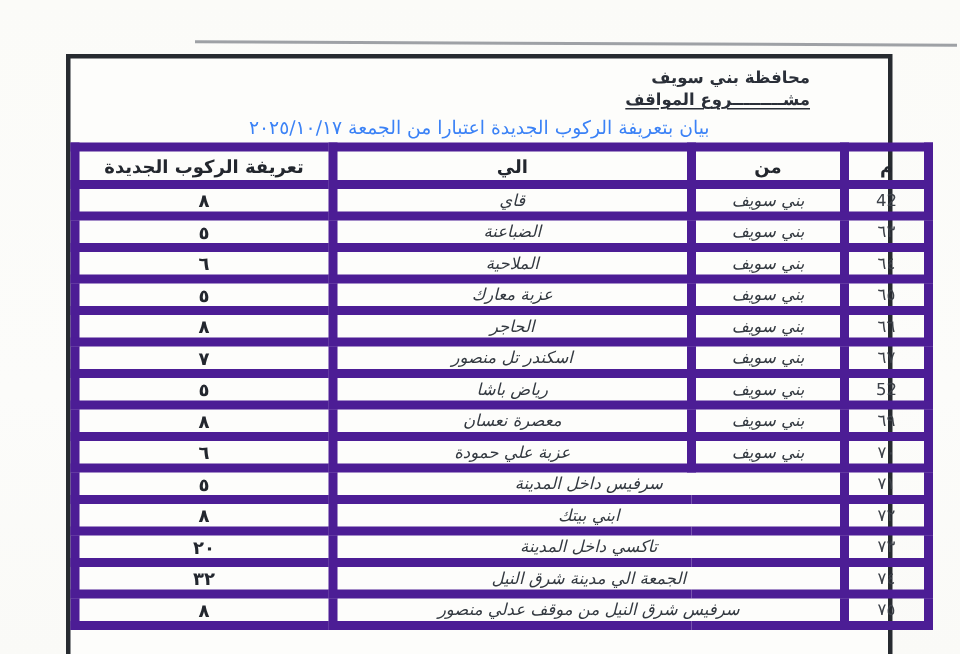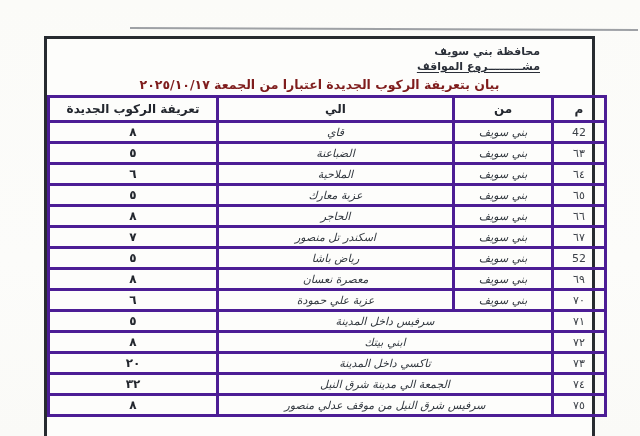--- a/index.html
+++ b/index.html
@@ -40,42 +40,42 @@
     line-height: 15px;
   }
   .org .u {
     text-decoration: underline;
     text-underline-offset: 2px;
   }
   .title {
     margin-top: 3px;
     text-align: center;
     font-size: 12.5px;
-    font-weight: bold;
-    color: #7f1d1d;
+    font-weight: normal;
+    color: #3b82f6;
     letter-spacing: 0.2px;
   }
   .subtitle {
     margin-top: 2px;
     text-align: center;
     font-size: 12.5px;
     font-weight: bold;
     color: #20252c;
     text-decoration: underline;
     text-underline-offset: 3px;
   }
   table.tariff {
     margin: 3px auto 0 auto;
     width: 521px;
     border-collapse: collapse;
     table-layout: fixed;
     border: 1.5px solid #51565b;
   }
   table.tariff th, table.tariff td {
-    border: 3px solid #4c1d95;
+    border: 6px solid #4c1d95;
     text-align: center;
     vertical-align: middle;
     padding: 0 4px;
     overflow: hidden;
     white-space: nowrap;
   }
   table.tariff thead tr { height: 25px; }
   table.tariff tbody tr { height: 21px; }
   th.c-num    { width: 42px; }
   th.c-from   { width: 88px; }

